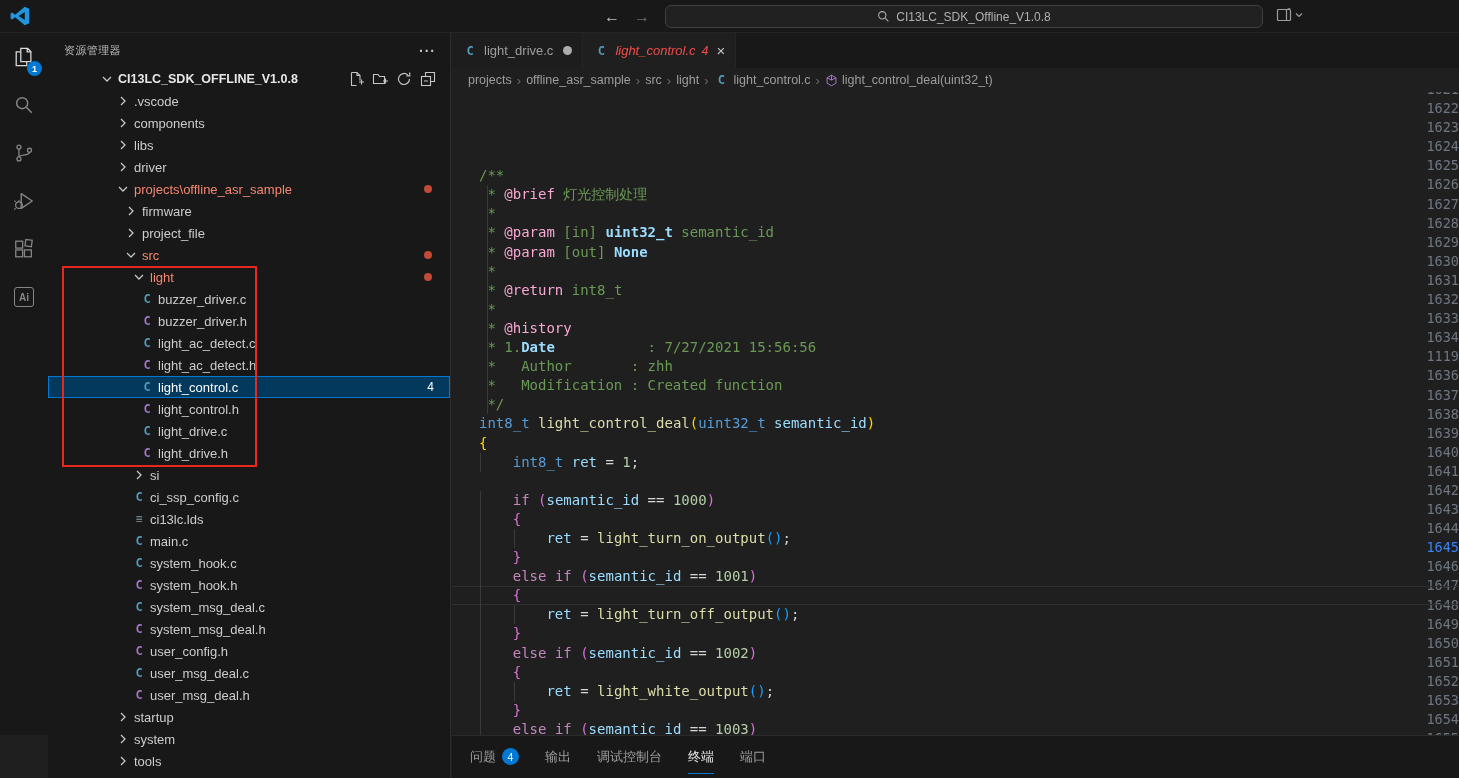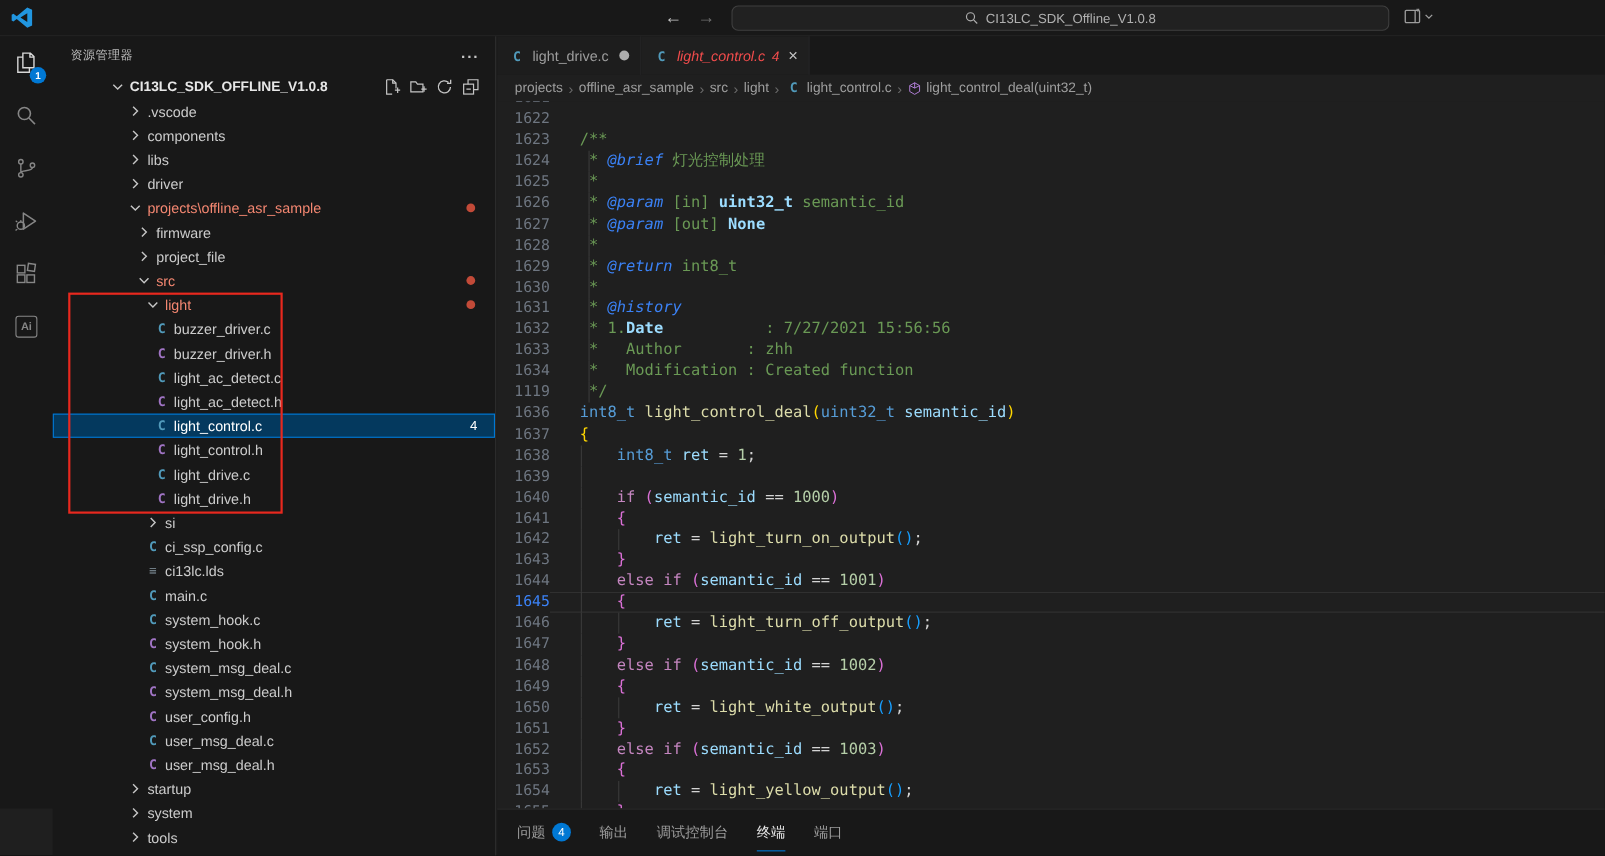--- a/index.html
+++ b/index.html
@@ -66,27 +66,27 @@
   .tab-badge{ color:#f14c4c; font-style:italic; font-size:12.5px; }
   .tab-dot{ width:9px; height:9px; border-radius:50%; background:#adadad; margin-left:4px;}
   .tab-close{ color:#c5c5c5; font-size:15px; margin-left:2px; line-height:1;}
   .breadcrumb{ height:24px; display:flex; align-items:center; padding-left:16px;
                font-size:12.5px; color:#9d9d9d; background:#1f1f1f; }
   .bc-sep{ margin:0 5px; color:#6a6a6a; font-size:13px; }
   .bc-item{ display:flex; align-items:center; gap:4px; white-space:nowrap;}
   
   .code{ position:absolute; left:0; top:59px; width:1007px; height:643px; overflow:hidden; }
   .code-inner{ transform:translateY(-12px); }
-  .line{ display:flex; height:19.1px; font-family:"DejaVu Sans Mono",monospace; font-size:14px; line-height:19.1px;}
+  .line{ display:flex; height:19.1px; font-family:"DejaVu Sans Mono",monospace; font-size:14px; line-height:19.1px;flex-direction:column;}
   .ln{ flex:0 0 48px; text-align:right; color:#6e7681; font-size:13.5px;}
   .lc{ position:relative; flex:1; padding-left:27px; white-space:pre; color:#d4d4d4;}
   .line.current .ln{ color:#3b82f6; }
   .line.current .lc{ box-shadow: inset 0 1px 0 #303030, inset 0 -1px 0 #303030; }
   .guide{ position:absolute; top:0; bottom:0; width:1px; background:#3a3a3a; }
-  .cm{color:#6a9955;} .kwd{color:#3b82f6;font-style:italic;} .docp{color:#9cdcfe;font-weight:bold;}
+  .cm{color:#6a9955;} .kwd{color:#f9a8d4;} .docp{color:#9cdcfe;font-weight:bold;}
   .type{color:#569cd6;} .fn{color:#dcdcaa;} .var{color:#9cdcfe;} .ctrl{color:#c586c0;}
   .num{color:#b5cea8;} .op{color:#d4d4d4;} .pl{color:#d4d4d4;}
   .b1{color:#ffd700;} .b2{color:#da70d6;} .b3{color:#179fff;}
   
   .panel{ position:absolute; left:452px; top:735px; width:1007px; height:43px;
           background:#181818; border-top:1px solid #2b2b2b; display:flex; align-items:center;
           padding-left:18px; gap:26px;}
   .ptab{ height:34px; display:flex; align-items:center; gap:6px; font-size:13px; color:#9d9d9d;
          border-bottom:1px solid transparent; }
   .ptab.active{ color:#e7e7e7; border-bottom-color:#0078d4; }

